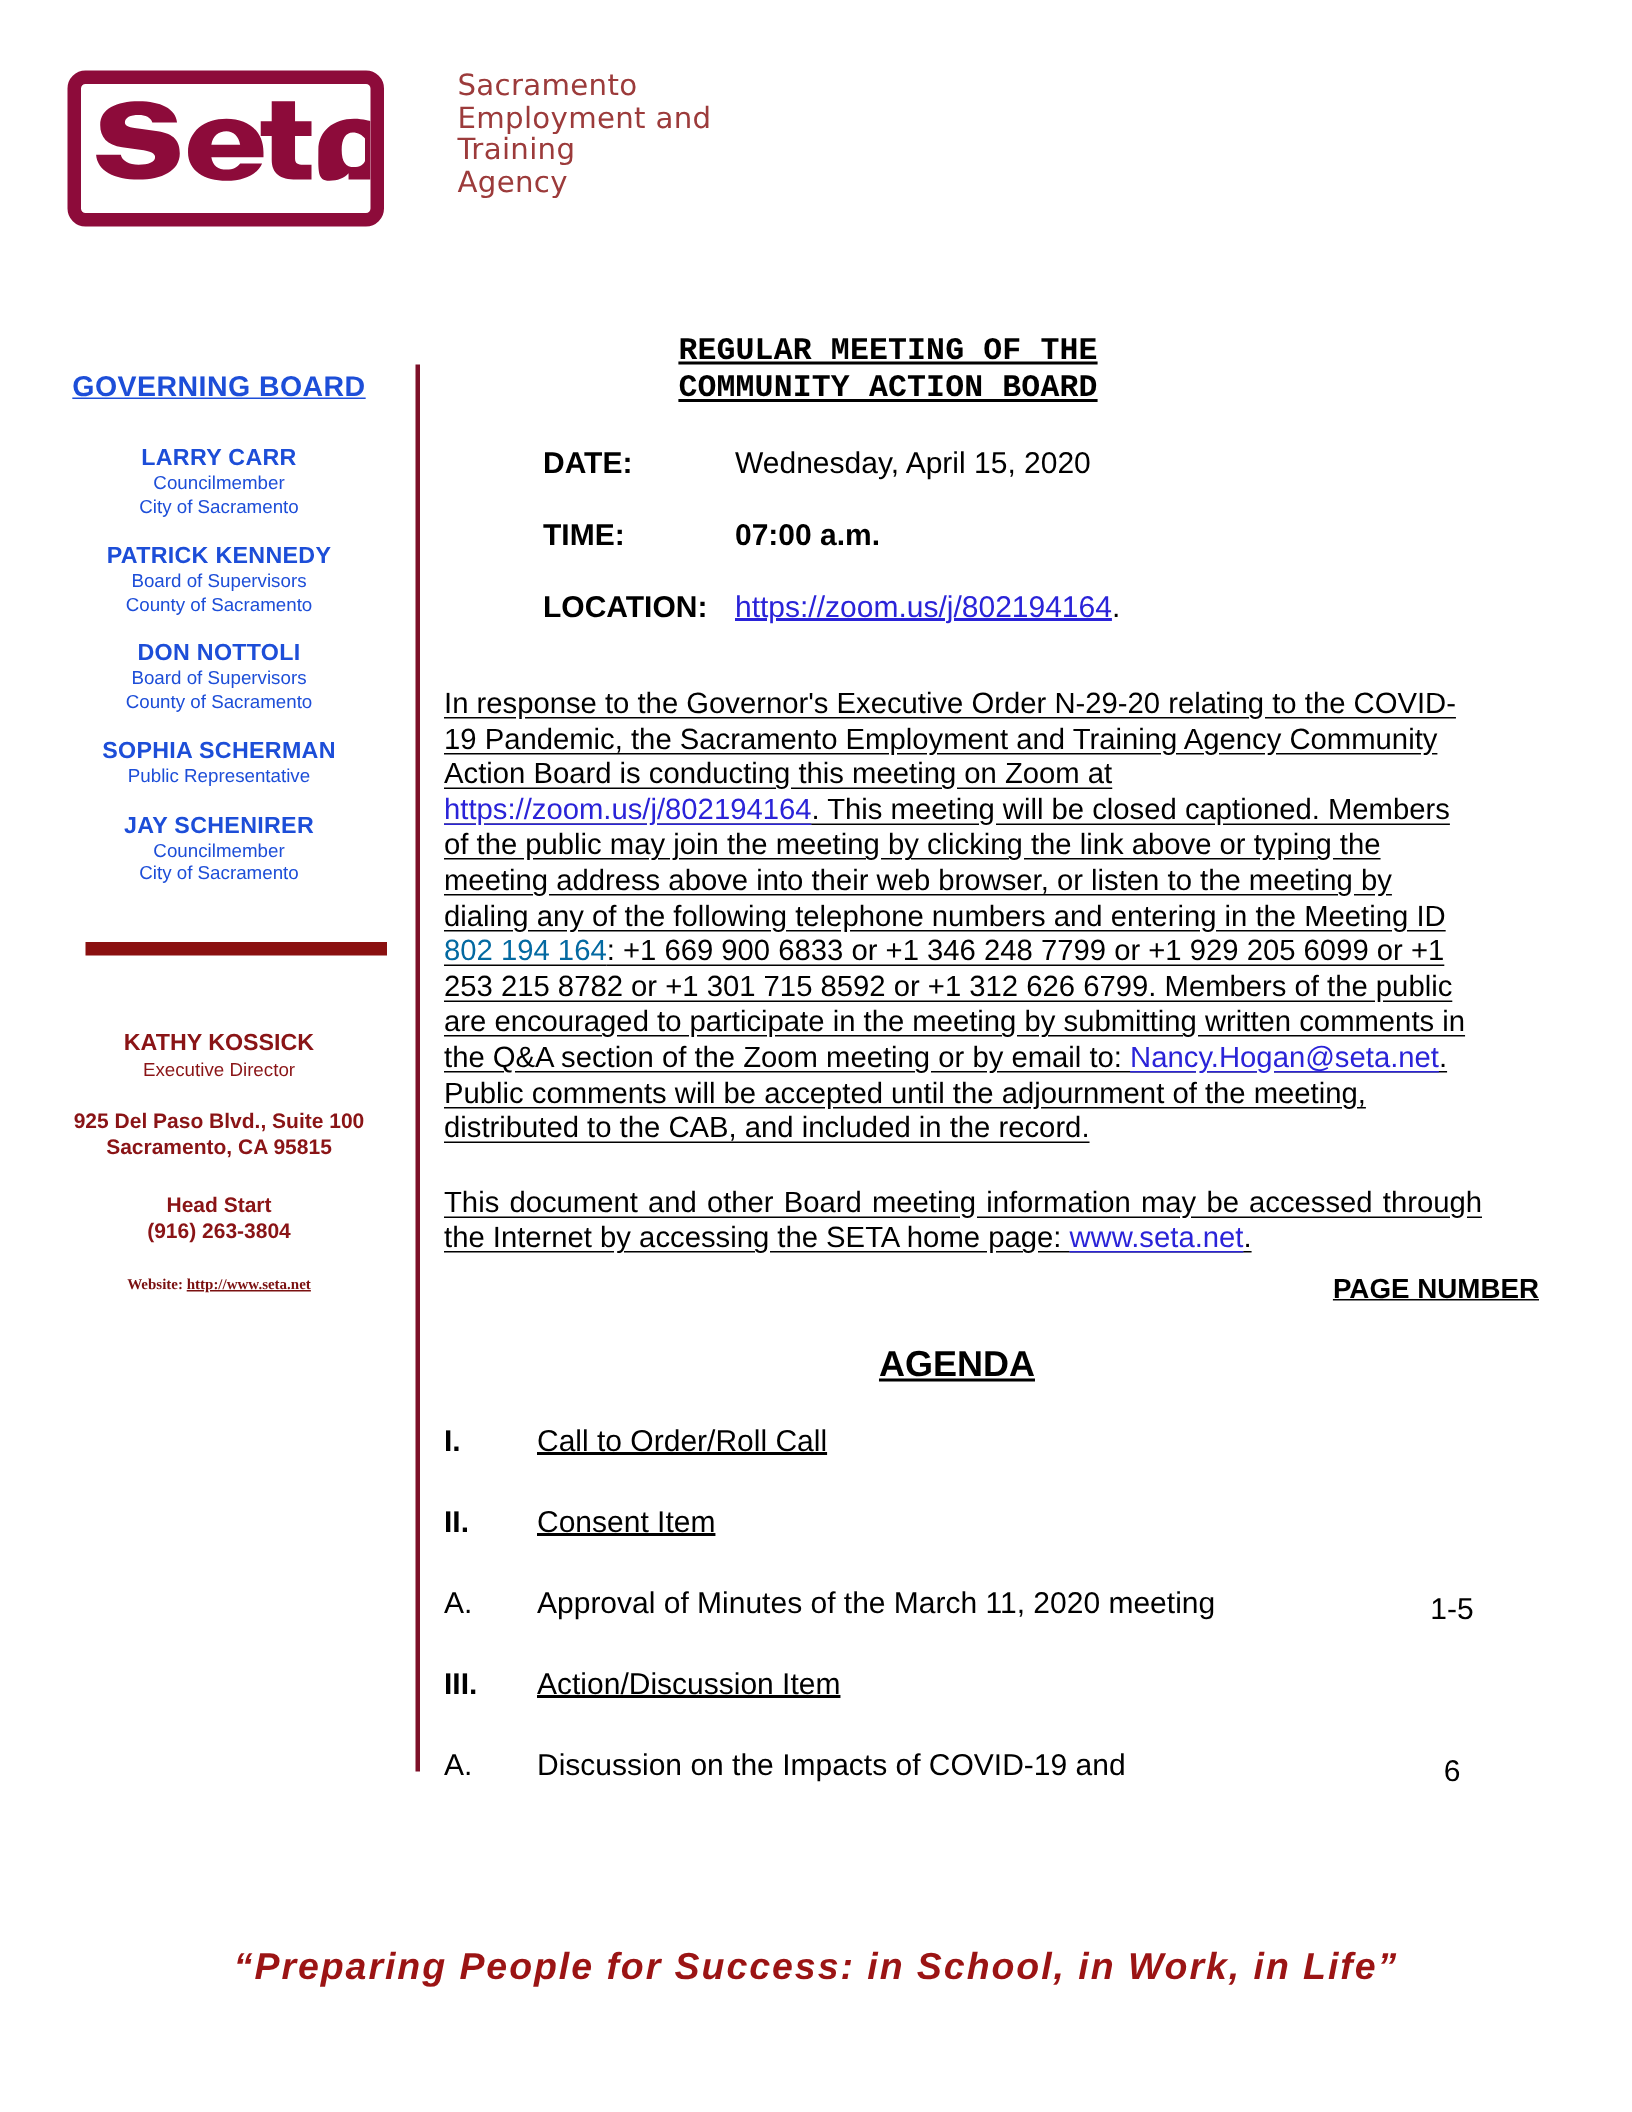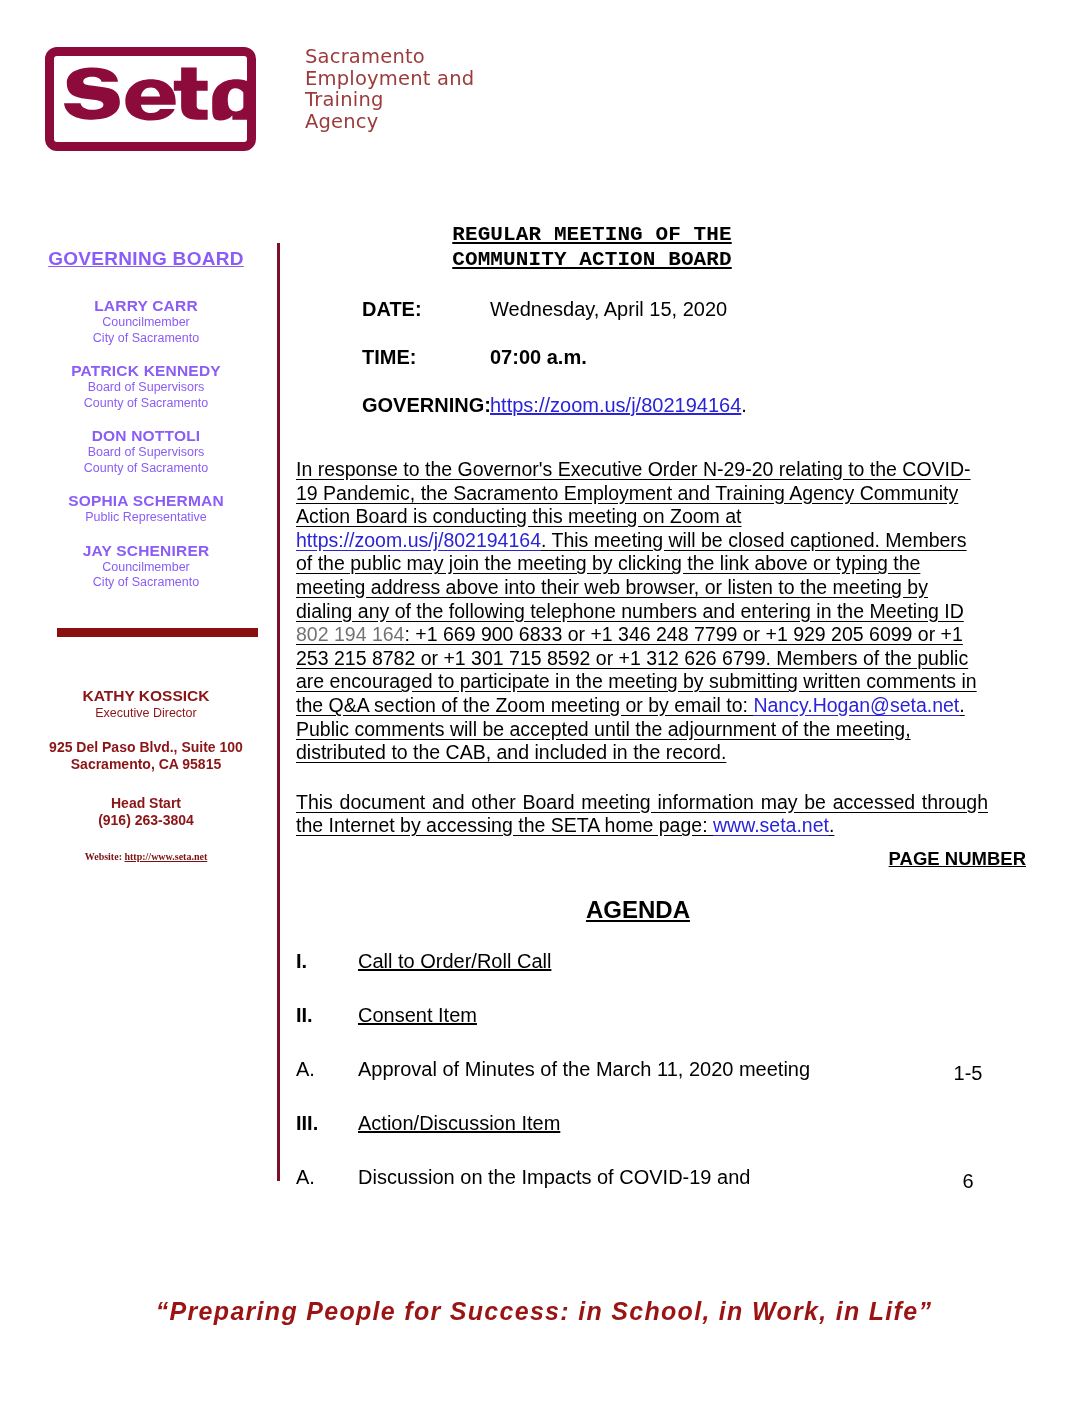--- a/index.html
+++ b/index.html
@@ -52,21 +52,21 @@
     width: 3px; height: 938px;
     background: #7d1028;
   }
 
   
   #sidebar {
     position: absolute;
     left: 20px; top: 248px;
     width: 252px;
     text-align: center;
-    color: #8b5cf6;
+    color: #1d4ed8;
   }
   #governing-board-title {
     font-size: 19px;
     font-weight: bold;
     text-decoration: underline;
     letter-spacing: .3px;
     margin-bottom: 26px;
   }
   .board-member { margin-bottom: 15px; }
   .board-member-name {
@@ -167,21 +167,21 @@
 
   .body-para {
     font-size: 19.5px;
     line-height: 23.6px;
     text-decoration: underline;
     text-underline-offset: 3px;
     margin: 0;
   }
   #para-notice { margin-top: 16px; width: 684px; }
   #para-internet { margin-top: 26px; width: 692px; text-align: justify; }
-  .meeting-id { color: #737373; }
+  .meeting-id { color: #0369a1; }
 
   #agenda-title {
     text-align: center;
     font-size: 24px;
     font-weight: bold;
     margin-top: 26px;
     width: 684px;
   }
   #agenda-title span { text-decoration: underline; }
 
@@ -326,21 +326,21 @@
   <div id="meeting-details">
     <div class="detail-row">
       <span class="detail-label">DATE:</span>
       <span class="detail-value">Wednesday, April 15, 2020</span>
     </div>
     <div class="detail-row">
       <span class="detail-label">TIME:</span>
       <span class="detail-value bold">07:00 a.m.</span>
     </div>
     <div class="detail-row">
-      <span class="detail-label">GOVERNING:</span>
+      <span class="detail-label">LOCATION:</span>
       <span class="detail-value"><span class="link">https://zoom.us/j/802194164</span><span>.</span></span>
     </div>
   </div>
 
   <p id="para-notice" class="body-para"><span>In response to the Governor's Executive Order N-29-20 relating to the COVID-19 Pandemic, the Sacramento Employment and Training Agency Community Action Board is conducting this meeting on Zoom at </span><span class="link">https://zoom.us/j/802194164</span><span>.  This meeting will be closed captioned.  Members of the public may join the meeting by clicking the link above or typing the meeting address above into their web browser, or listen to the meeting by dialing any of the following telephone numbers and entering in the Meeting ID </span><span class="meeting-id">802 194 164</span><span>: +1 669 900 6833  or +1 346 248 7799  or +1 929 205 6099  or +1 253 215 8782  or +1 301 715 8592  or +1 312 626 6799.  Members of the public are encouraged to participate in the meeting by submitting written comments in the Q&amp;A section of the Zoom meeting or by email to: </span><span class="link">Nancy.Hogan@seta.net</span><span>. Public comments will be accepted until the adjournment of the meeting, distributed to the CAB, and included in the record.</span></p>
 
   <p id="para-internet" class="body-para"><span>This document and other Board meeting information may be accessed through the Internet by accessing the SETA home page: </span><span class="link">www.seta.net</span><span>.</span></p>
 
   <div id="page-number-header"><span>PAGE NUMBER</span></div>
 

